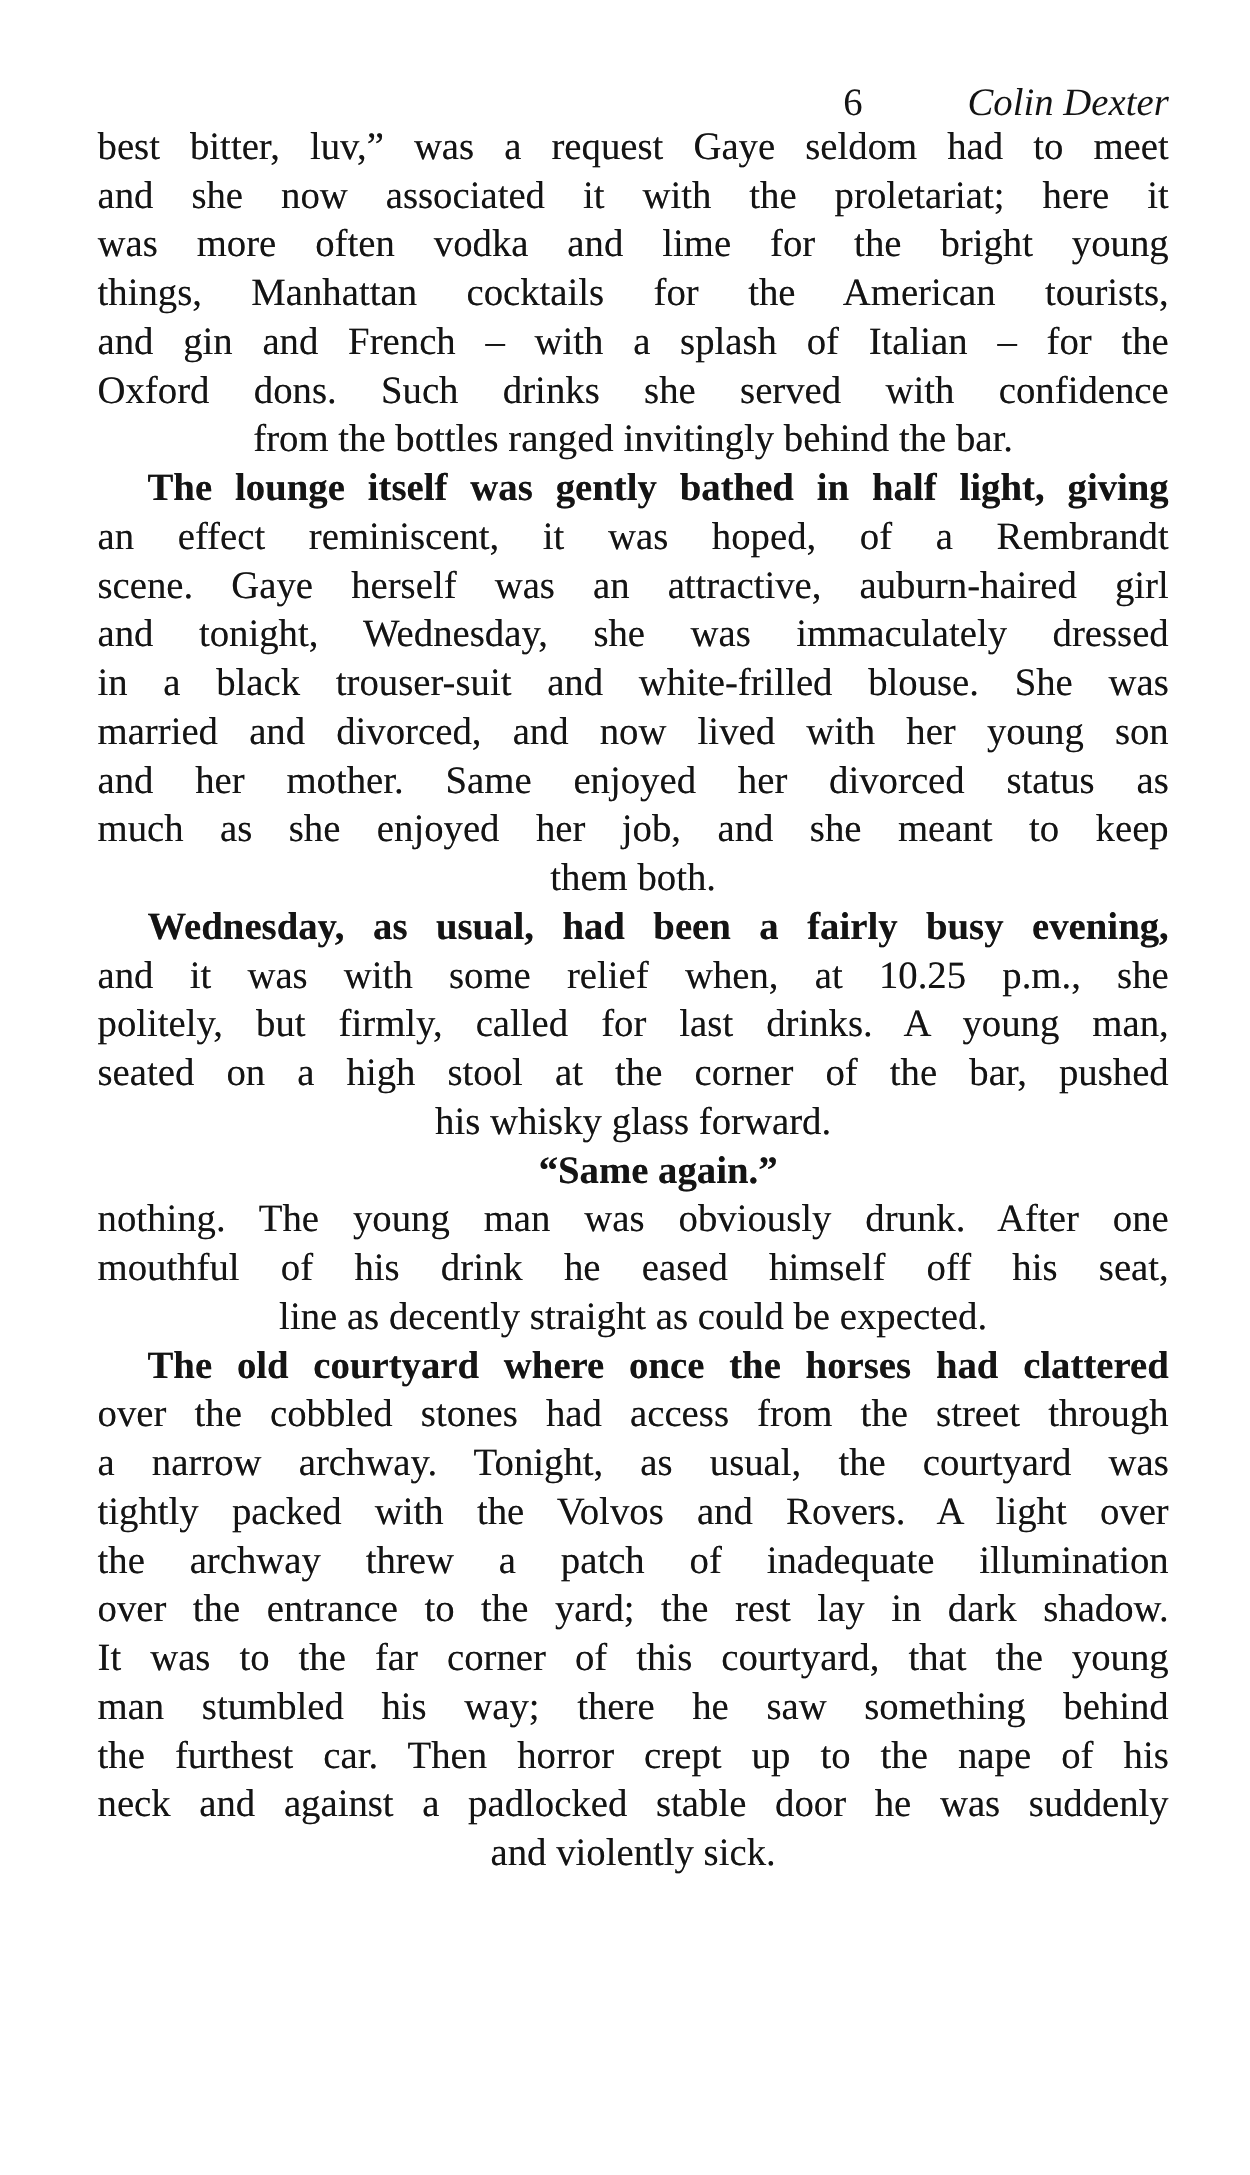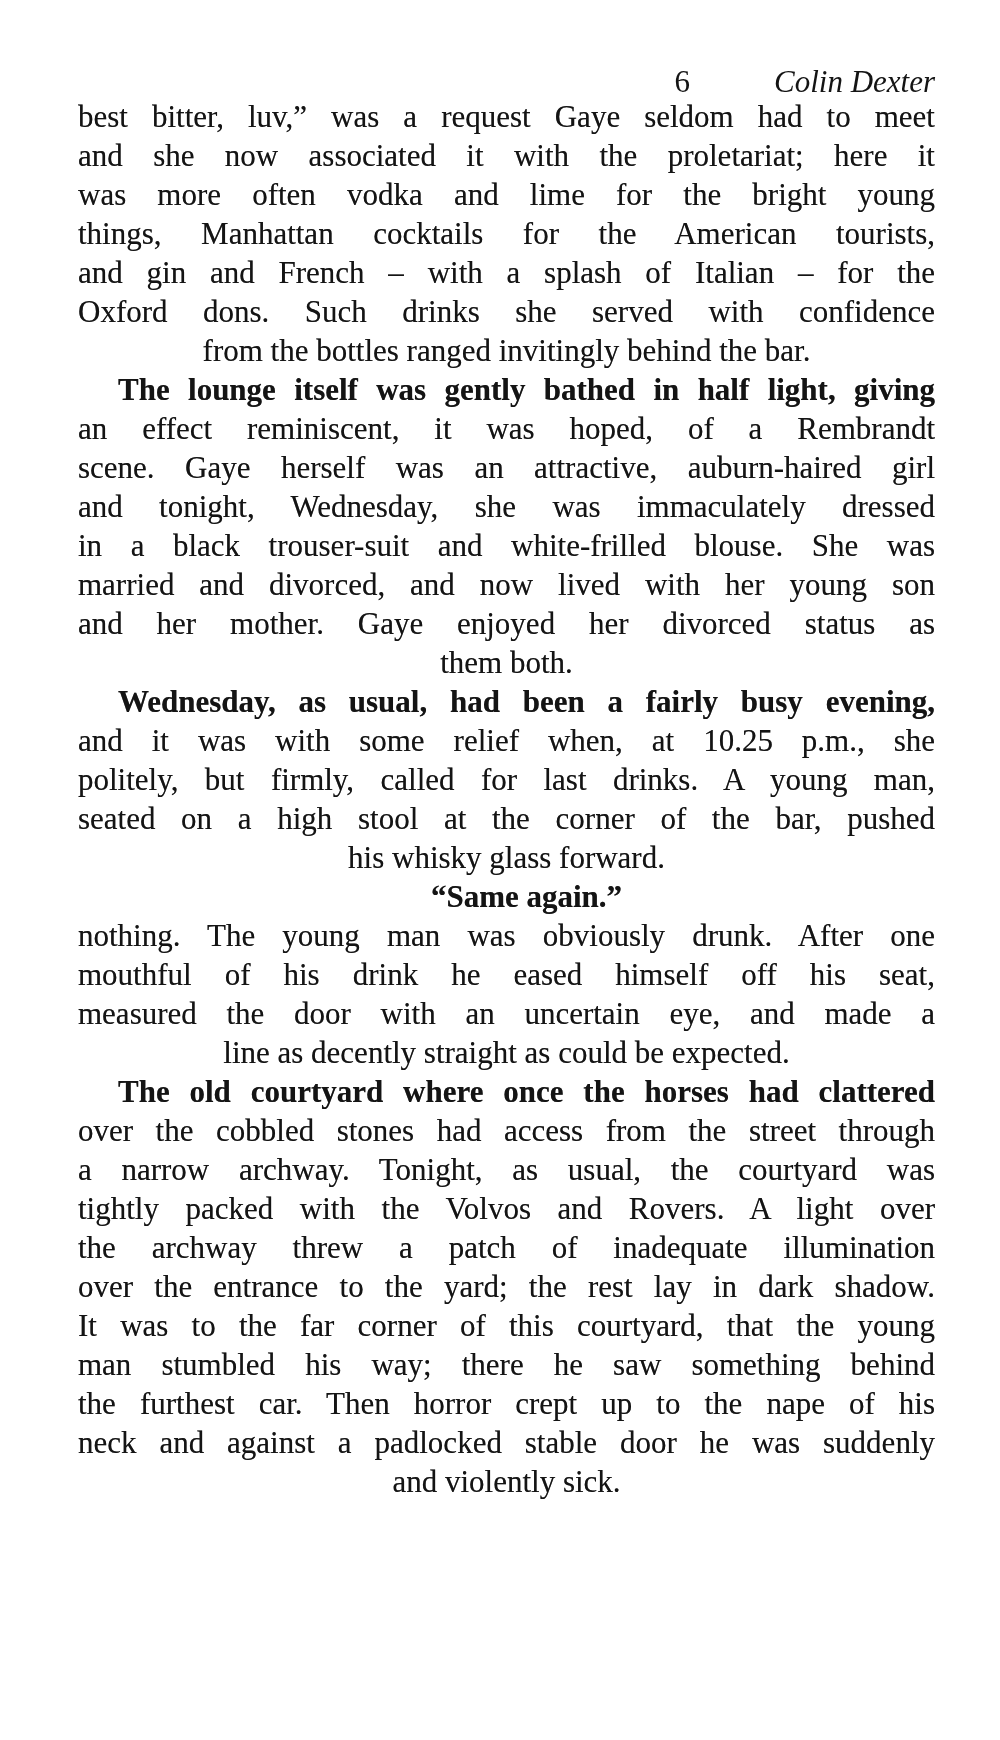--- a/index.html
+++ b/index.html
@@ -65,31 +65,31 @@
       <div class="line fill">things, Manhattan cocktails for the American tourists,</div>
       <div class="line fill">and gin and French – with a splash of Italian – for the</div>
       <div class="line fill">Oxford dons. Such drinks she served with confidence</div>
       <div class="line">from the bottles ranged invitingly behind the bar.</div>
       <div class="line fill indent">The lounge itself was gently bathed in half light, giving</div>
       <div class="line fill">an effect reminiscent, it was hoped, of a Rembrandt</div>
       <div class="line fill">scene. Gaye herself was an attractive, auburn-haired girl</div>
       <div class="line fill">and tonight, Wednesday, she was immaculately dressed</div>
       <div class="line fill">in a black trouser-suit and white-frilled blouse. She was</div>
       <div class="line fill">married and divorced, and now lived with her young son</div>
-      <div class="line fill">and her mother. Gaye enjoyed her divorced status as</div>
+      <div class="line fill">and her mother. Same enjoyed her divorced status as</div>
+      <div class="line fill">much as she enjoyed her job, and she meant to keep</div>
       <div class="line">them both.</div>
       <div class="line fill indent">Wednesday, as usual, had been a fairly busy evening,</div>
       <div class="line fill">and it was with some relief when, at 10.25 p.m., she</div>
       <div class="line fill">politely, but firmly, called for last drinks. A young man,</div>
       <div class="line fill">seated on a high stool at the corner of the bar, pushed</div>
       <div class="line">his whisky glass forward.</div>
       <div class="line indent">“Same again.”</div>
       <div class="line fill">nothing. The young man was obviously drunk. After one</div>
       <div class="line fill">mouthful of his drink he eased himself off his seat,</div>
-      <div class="line fill">measured the door with an uncertain eye, and made a</div>
       <div class="line">line as decently straight as could be expected.</div>
       <div class="line fill indent">The old courtyard where once the horses had clattered</div>
       <div class="line fill">over the cobbled stones had access from the street through</div>
       <div class="line fill">a narrow archway. Tonight, as usual, the courtyard was</div>
       <div class="line fill">tightly packed with the Volvos and Rovers. A light over</div>
       <div class="line fill">the archway threw a patch of inadequate illumination</div>
       <div class="line fill">over the entrance to the yard; the rest lay in dark shadow.</div>
       <div class="line fill">It was to the far corner of this courtyard, that the young</div>
       <div class="line fill">man stumbled his way; there he saw something behind</div>
       <div class="line fill">the furthest car. Then horror crept up to the nape of his</div>

